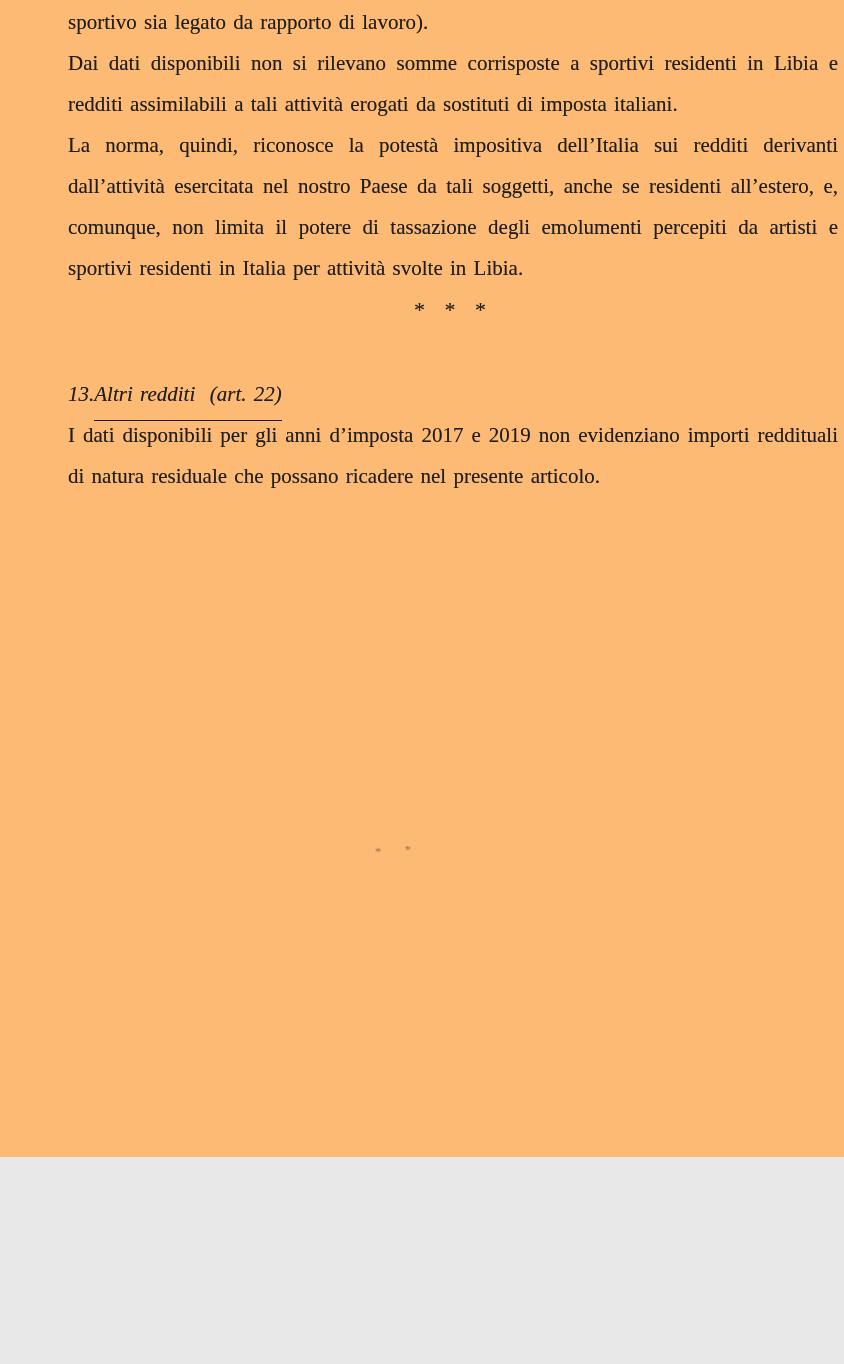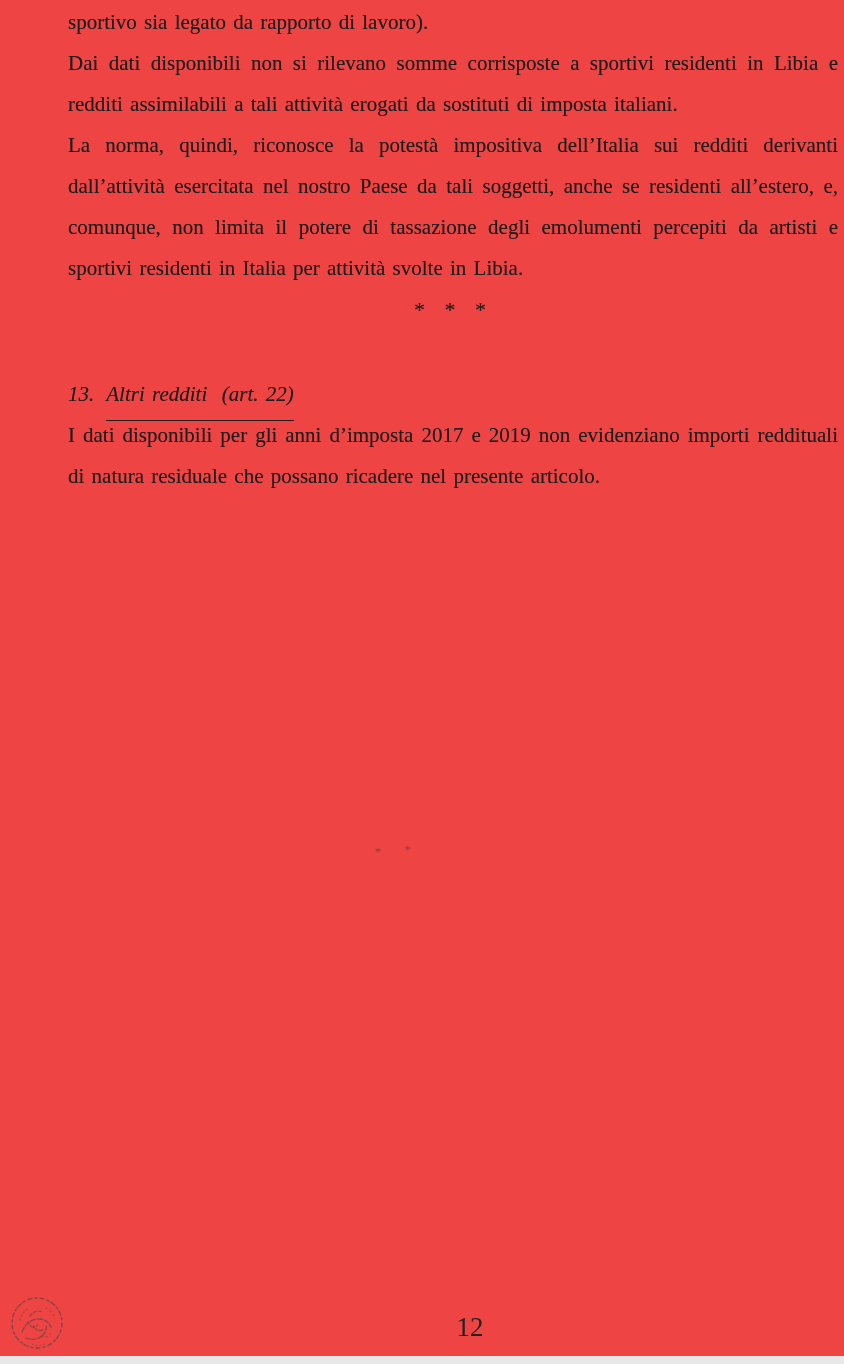--- a/index.html
+++ b/index.html
@@ -3,23 +3,23 @@
 <meta charset="utf-8">
 <style>
   html, body {
     margin: 0;
     padding: 0;
     background: #e8e8e8;
   }
   .page {
     position: relative;
     width: 844px;
-    height: 1356px;
+    height: 1157px;
     margin: 0 auto;
-    background: #ef4444;
+    background: #fdba74;
     overflow: hidden;
     font-family: "Liberation Serif", "DejaVu Serif", serif;
     color: #1d1d1d;
   }
   .text-block {
     position: absolute;
     left: 68px;
     top: 2px;
     width: 770px;
     font-size: 21px;
@@ -35,21 +35,21 @@
   .separator {
     text-align: center;
     letter-spacing: 6px;
     font-size: 22px;
   }
   .heading {
     margin-top: 44px !important;
     font-style: italic;
     text-align: left;
   }
-  .heading-number { margin-right: 12px; }
+  .heading-number { }
   .heading-title {
     white-space: pre;
     border-bottom: 1.6px solid #1d1d1d;
     padding-bottom: 14px;
   }
   .after-heading { margin-top: 38px !important; }
   .closing-para { margin-top: 40px !important; }
   .ink-smudge {
     position: absolute;
     left: 375px;

